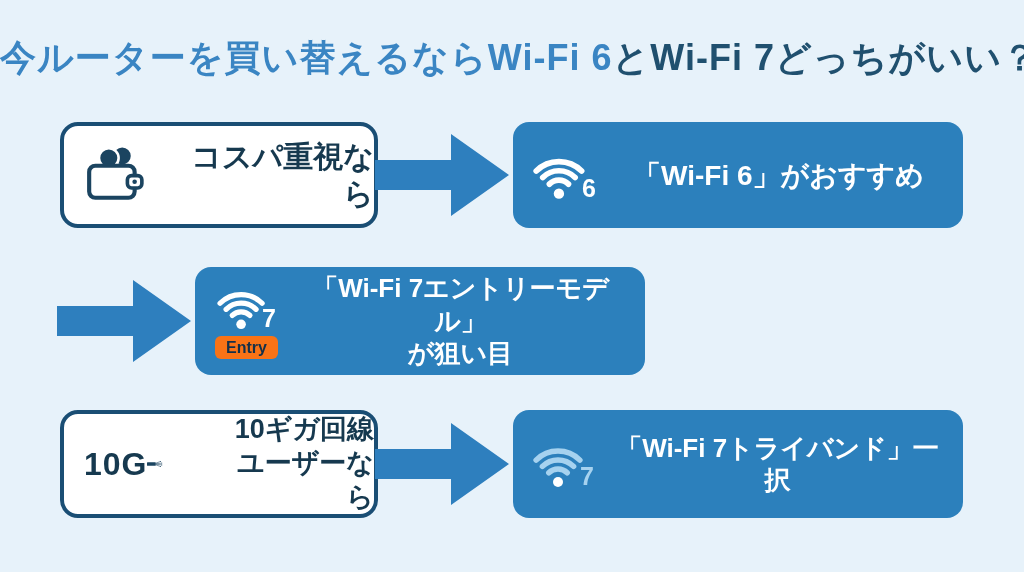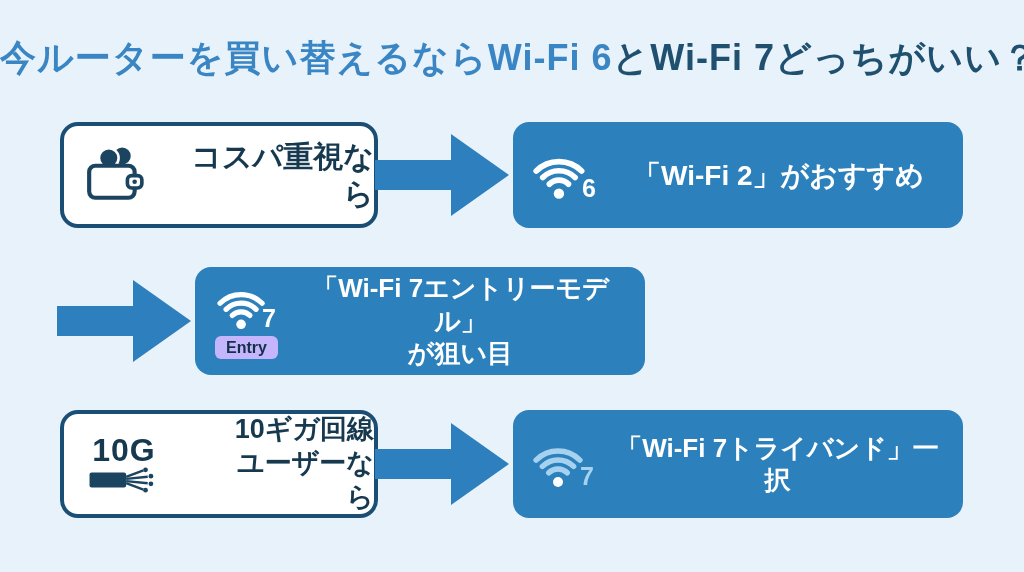--- a/index.html
+++ b/index.html
@@ -44,25 +44,25 @@
   .result-text { flex:1; text-align:center; font-size:28px; line-height:1.25; }
   .row2 .result-text { font-size:26px; }
   .row3 .result-text { font-size:26px; }
   .result-text div:empty { display:none; }
 
   .wifi-col { display:flex; flex-direction:column; align-items:center; gap:5px; flex-shrink:0; }
   .wifi-wrap { display:flex; align-items:flex-end; color:#FFFFFF; }
   .row3 .wifi-wrap { color:#A6D2EF; }
   .wifi-num { font-size:25px; font-weight:bold; margin-left:-7px; line-height:1; }
   .entry-badge {
-    background:#c4b5fd; color:#143049; font-size:16px; font-weight:bold;
+    background:#f97316; color:#143049; font-size:16px; font-weight:bold;
     padding:1px 11px; border-radius:6px; line-height:1.35;
   }
 
-  .fiber-wrap { display:flex; flex-direction:column; align-items:center; line-height:1; width:80px; flex-shrink:0; }
+  .fiber-wrap { display:flex; flex-direction:row; align-items:center; line-height:1; width:80px; flex-shrink:0; }
   .fiber-label { font-size:32px; font-weight:bold; color:#16394F; letter-spacing:1px; }
   .left-icon { flex-shrink:0; }
 </style>
 </head>
 <body>
 
 <h1 class="title"><span class="t1">今ルーターを買い替えるならWi-Fi 6</span><span class="t2">とWi-Fi 7どっちがいい？</span></h1>
 
 <div class="row row1">
   <div class="cond-box">
@@ -91,21 +91,21 @@
         <svg width="56" height="52" viewBox="0 0 54 50">
           <path d="M3.1 21.1 A 31 31 0 0 1 46.9 21.1" fill="none" stroke="currentColor" stroke-width="5.5" stroke-linecap="round"></path>
           <path d="M9.4 27.4 A 22 22 0 0 1 40.6 27.4" fill="none" stroke="currentColor" stroke-width="5.5" stroke-linecap="round"></path>
           <path d="M15.8 33.8 A 13 13 0 0 1 34.2 33.8" fill="none" stroke="currentColor" stroke-width="5.5" stroke-linecap="round"></path>
           <circle cx="25" cy="43" r="5" fill="#FFFFFF"></circle>
         </svg>
         <span class="wifi-num">6</span>
       </div>
     </div>
     <div class="result-text">
-      <div>「Wi-Fi 2」がおすすめ</div>
+      <div>「Wi-Fi 6」がおすすめ</div>
 
     </div>
   </div>
 </div>
 
 <div class="row row2">
   <span class="arrow">
     <svg width="134" height="96" viewBox="0 0 134 96">
       <polygon points="0,33 76,33 76,7 134,48 76,89 76,63 0,63" fill="#2E7FBE"></polygon>
     </svg>

